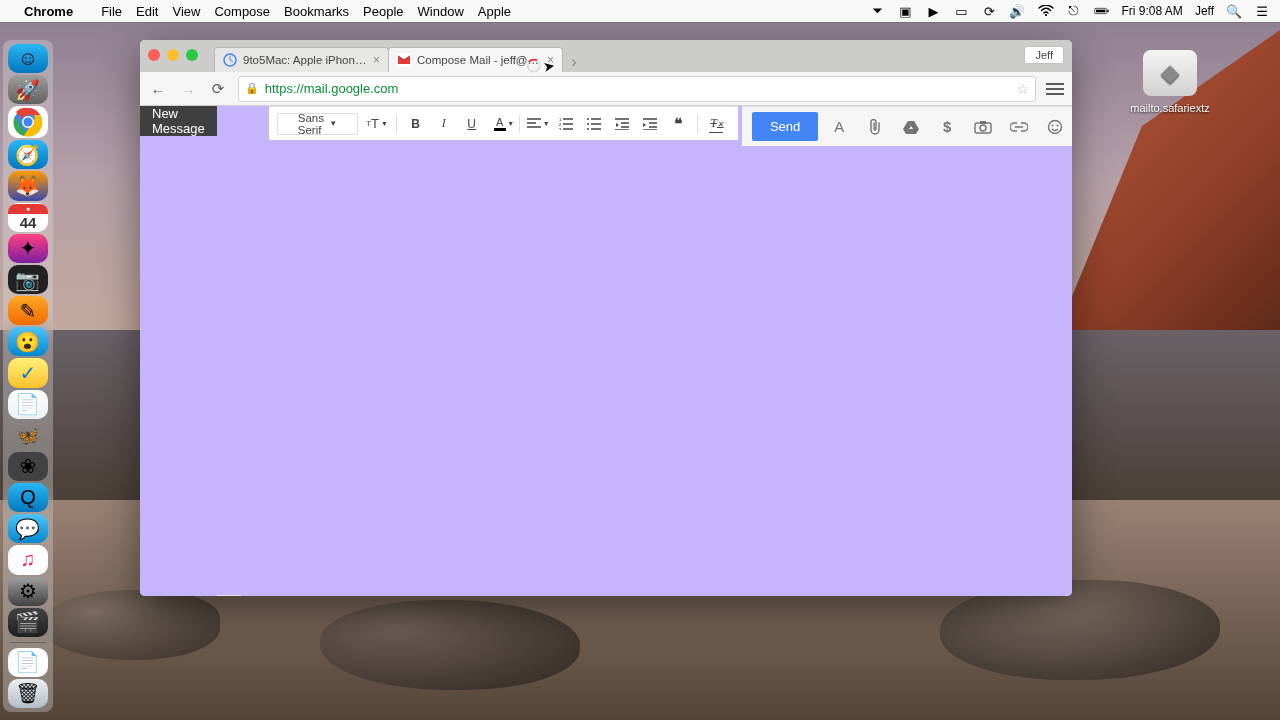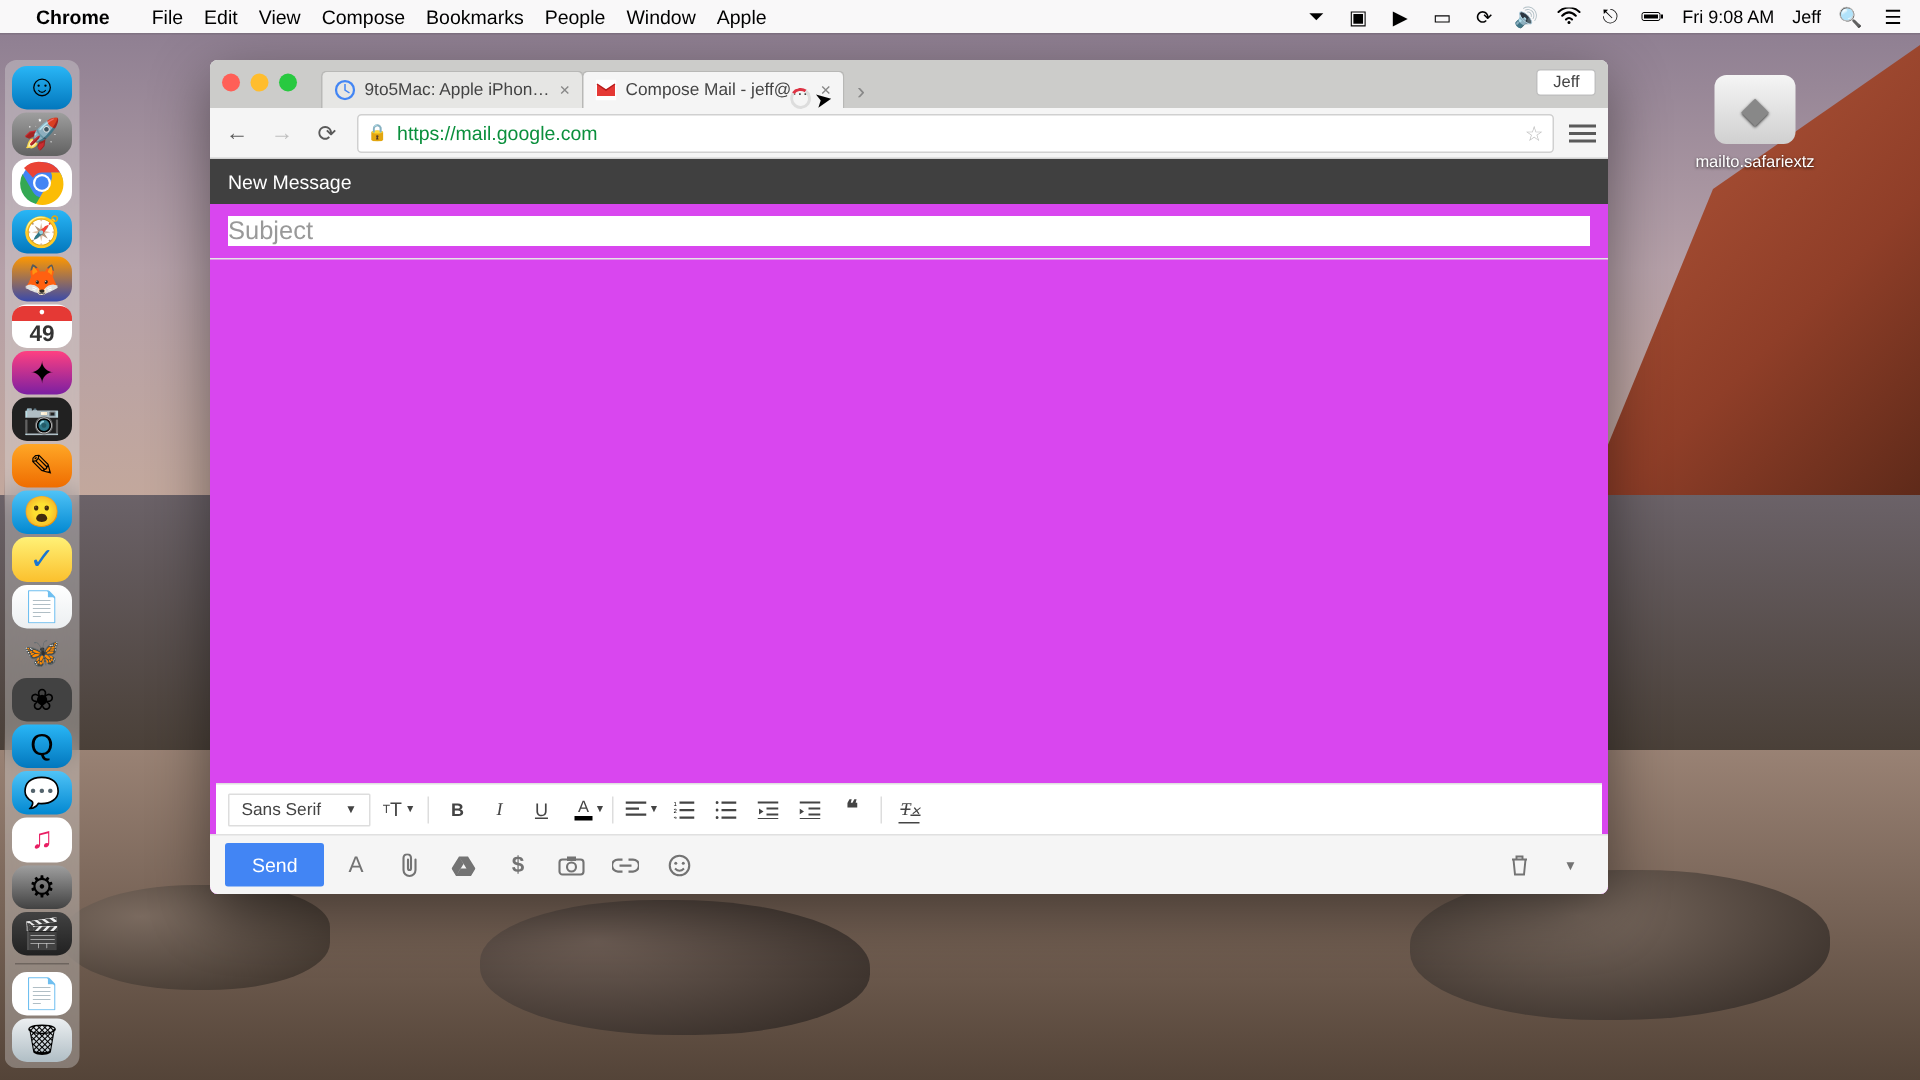--- a/index.html
+++ b/index.html
@@ -46,30 +46,30 @@
 .toolbar{height:34px;background:#f5f5f5;border-bottom:1px solid #d0d0d0;display:flex;align-items:center;padding:0 8px;gap:10px}
 .toolbar .nav-ic{width:20px;height:20px;display:flex;align-items:center;justify-content:center;color:#5a5a5a;cursor:pointer;font-size:15px}
 .omnibox{flex:1;height:26px;background:#fff;border:1px solid #d0d0d0;border-radius:3px;display:flex;align-items:center;padding:0 6px;font-size:13px;color:#777}
 .omnibox .lock{color:#0a8f3c;margin-right:6px;font-size:11px}
 .omnibox .urlhost{color:#0a8f3c}
 .omnibox .star{margin-left:auto;color:#bbb;font-size:14px}
 .burger{width:18px;display:flex;flex-direction:column;gap:3px;cursor:pointer}
 .burger div{height:2px;background:#5a5a5a}
 
 
-.gmail{flex:1;background:#d946ef;display:flex;flex-direction:column}
+.gmail{flex:1;background:#c4b5fd;display:flex;flex-direction:row}
 .nm-header{height:30px;background:#404040;color:#fff;font-size:13px;font-weight:500;display:flex;align-items:center;padding:0 12px}
 .compose-row{border-bottom:1px solid #e5e5e5;padding:8px 12px;font-size:13px;color:#222}
 .compose-row input{border:none;width:100%;font-size:17px;outline:none}
 .compose-row input::placeholder{color:#999}
 .compose-body{flex:1;padding:10px 12px}
 
 .fmt-toolbar{height:34px;border-top:1px solid #e0e0e0;display:flex;align-items:center;padding:0 8px;margin:0 4px;gap:2px;background:#fff}
 .ftool{min-width:26px;height:24px;display:flex;align-items:center;justify-content:center;font-size:12px;color:#444;cursor:pointer;border-radius:2px}
-.fontsel{font-size:11.5px;color:#444;padding:0 8px;display:flex;align-items:center;gap:16px;height:22px;border:1px solid #ddd;margin-right:4px;border-radius:1px}
+.fontsel{font-size:11.5px;color:#444;padding:0 20px;display:flex;align-items:center;gap:4px;height:22px;border:1px solid #ddd;margin-right:4px;border-radius:1px}
 .fsep{width:1px;height:18px;background:#ddd;margin:0 4px}
 
 .send-row{height:40px;display:flex;align-items:center;padding:0 10px;gap:6px;background:#f5f5f5;border-top:1px solid #e0e0e0}
 .send-btn{background:#4285f4;color:#fff;border:none;border-radius:2px;padding:7px 18px;font-size:13px;font-weight:500;cursor:pointer}
 .srow-ic{width:30px;height:30px;display:flex;align-items:center;justify-content:center;color:#737373;cursor:pointer;font-size:15px;border-radius:2px}
 .send-right{margin-left:auto;display:flex;align-items:center;gap:4px}
 
 .cursor{position:absolute;left:543px;top:58px;font-size:14px;color:#000;z-index:200;transform:rotate(-10deg)}
 .spinner{position:absolute;width:14px;height:14px;border:2px solid #ddd;border-top-color:#d34;border-radius:50%}
 
@@ -128,21 +128,21 @@
         <path d="M3 10l7 12a7 7 0 006 3.5L12 30A14 14 0 013 10z" fill="#34a853"></path>
         <path d="M28 9a14 14 0 01-16 21l7-12a7 7 0 003-9z" fill="#fbbc05"></path>
         <circle cx="16" cy="16" r="6" fill="#fff"></circle>
         <circle cx="16" cy="16" r="4.5" fill="#4285f4"></circle>
       </svg>
     </div>
     <div class="di" style="background: linear-gradient(rgb(41, 182, 246), rgb(2, 119, 189));">🧭</div>
     <div class="di" style="background: linear-gradient(rgb(255, 152, 0), rgb(57, 73, 171));">🦊</div>
     <div class="di" style="background: rgb(255, 255, 255); font-size: 15px; font-weight: 600; color: rgb(51, 51, 51); flex-direction: column;">
       <div style="font-size:7px;background:#e53935;color:#fff;width:100%;text-align:center;border-radius:8px 8px 0 0;line-height:10px">●</div>
-      <div>49</div>
+      <div>44</div>
     </div>
     <div class="di" style="background: linear-gradient(rgb(255, 64, 129), rgb(123, 31, 162));">✦</div>
     <div class="di" style="background: rgb(33, 33, 33);">📷</div>
     <div class="di" style="background: linear-gradient(rgb(255, 167, 38), rgb(239, 108, 0));">✎</div>
     <div class="di" style="background: linear-gradient(rgb(79, 195, 247), rgb(2, 136, 209));">😮</div>
     <div class="di" style="background: linear-gradient(rgb(255, 241, 118), rgb(251, 192, 45)); color: rgb(25, 118, 210);">✓</div>
     <div class="di" style="background: linear-gradient(rgb(255, 255, 255), rgb(236, 239, 241));">📄</div>
     <div class="di" style="background: transparent;">🦋</div>
     <div class="di" style="background: rgb(66, 66, 66);">❀</div>
     <div class="di" style="background: linear-gradient(rgb(41, 182, 246), rgb(2, 119, 189));">Q</div>

